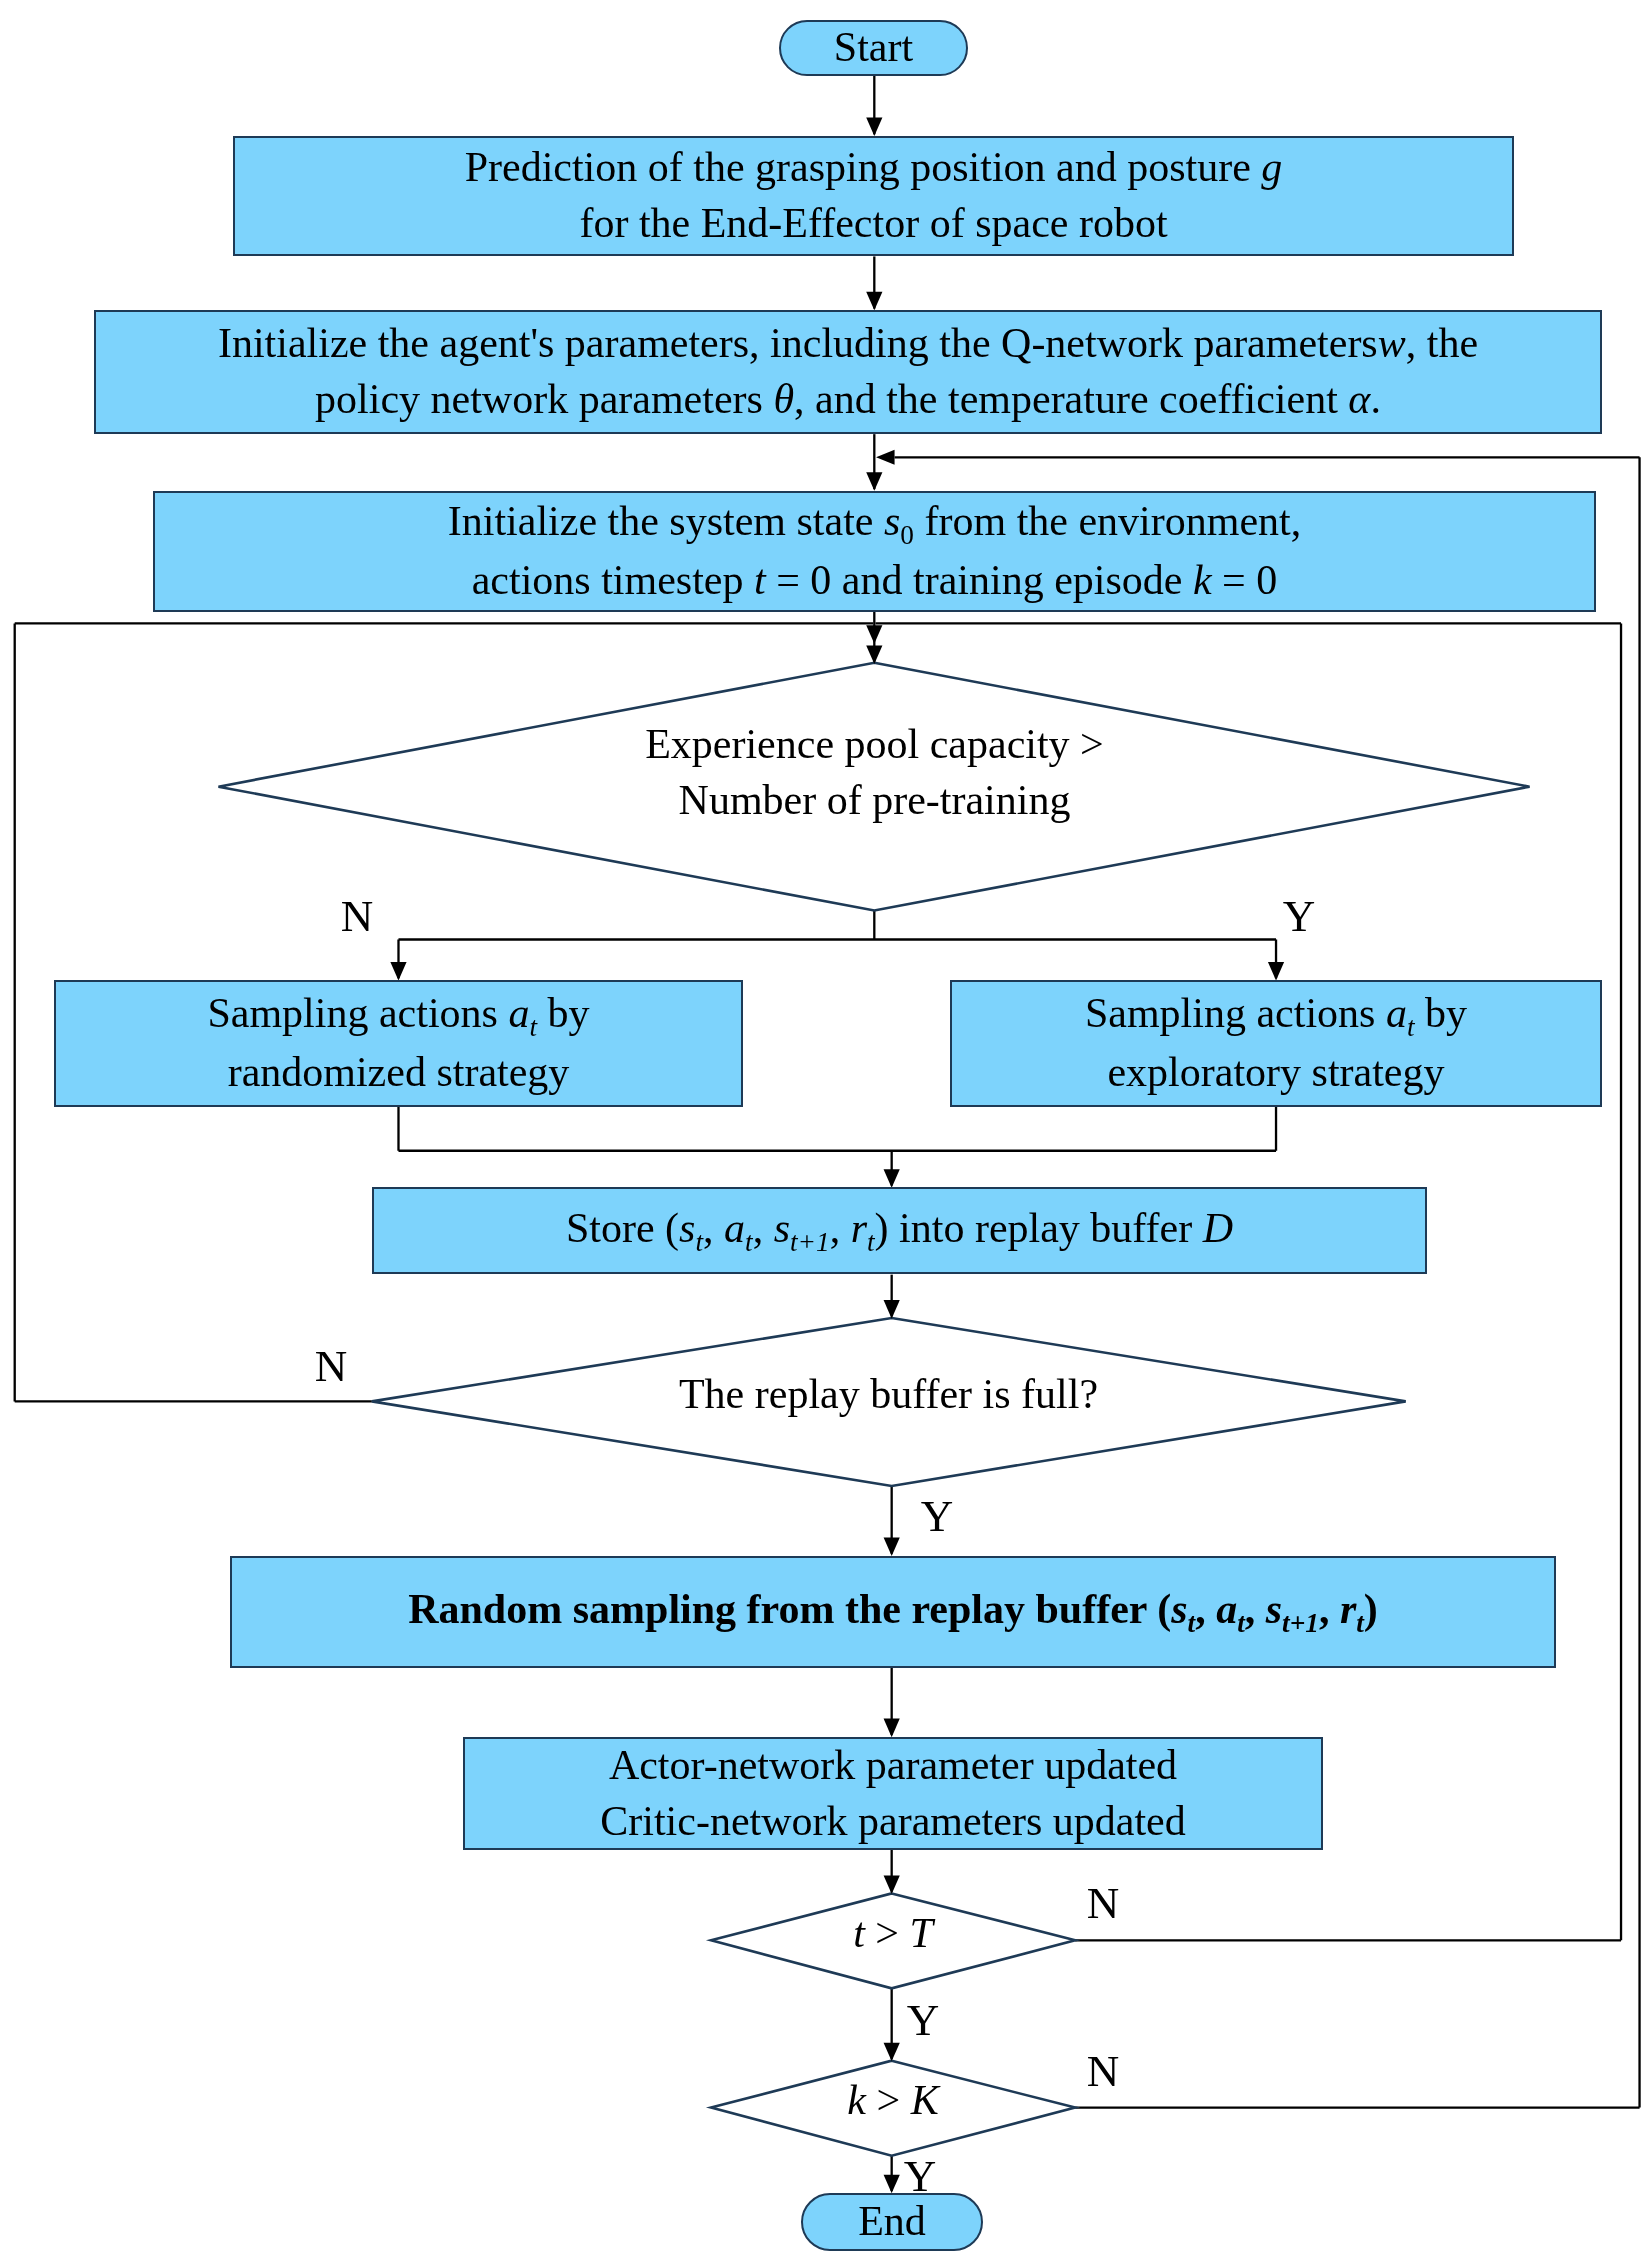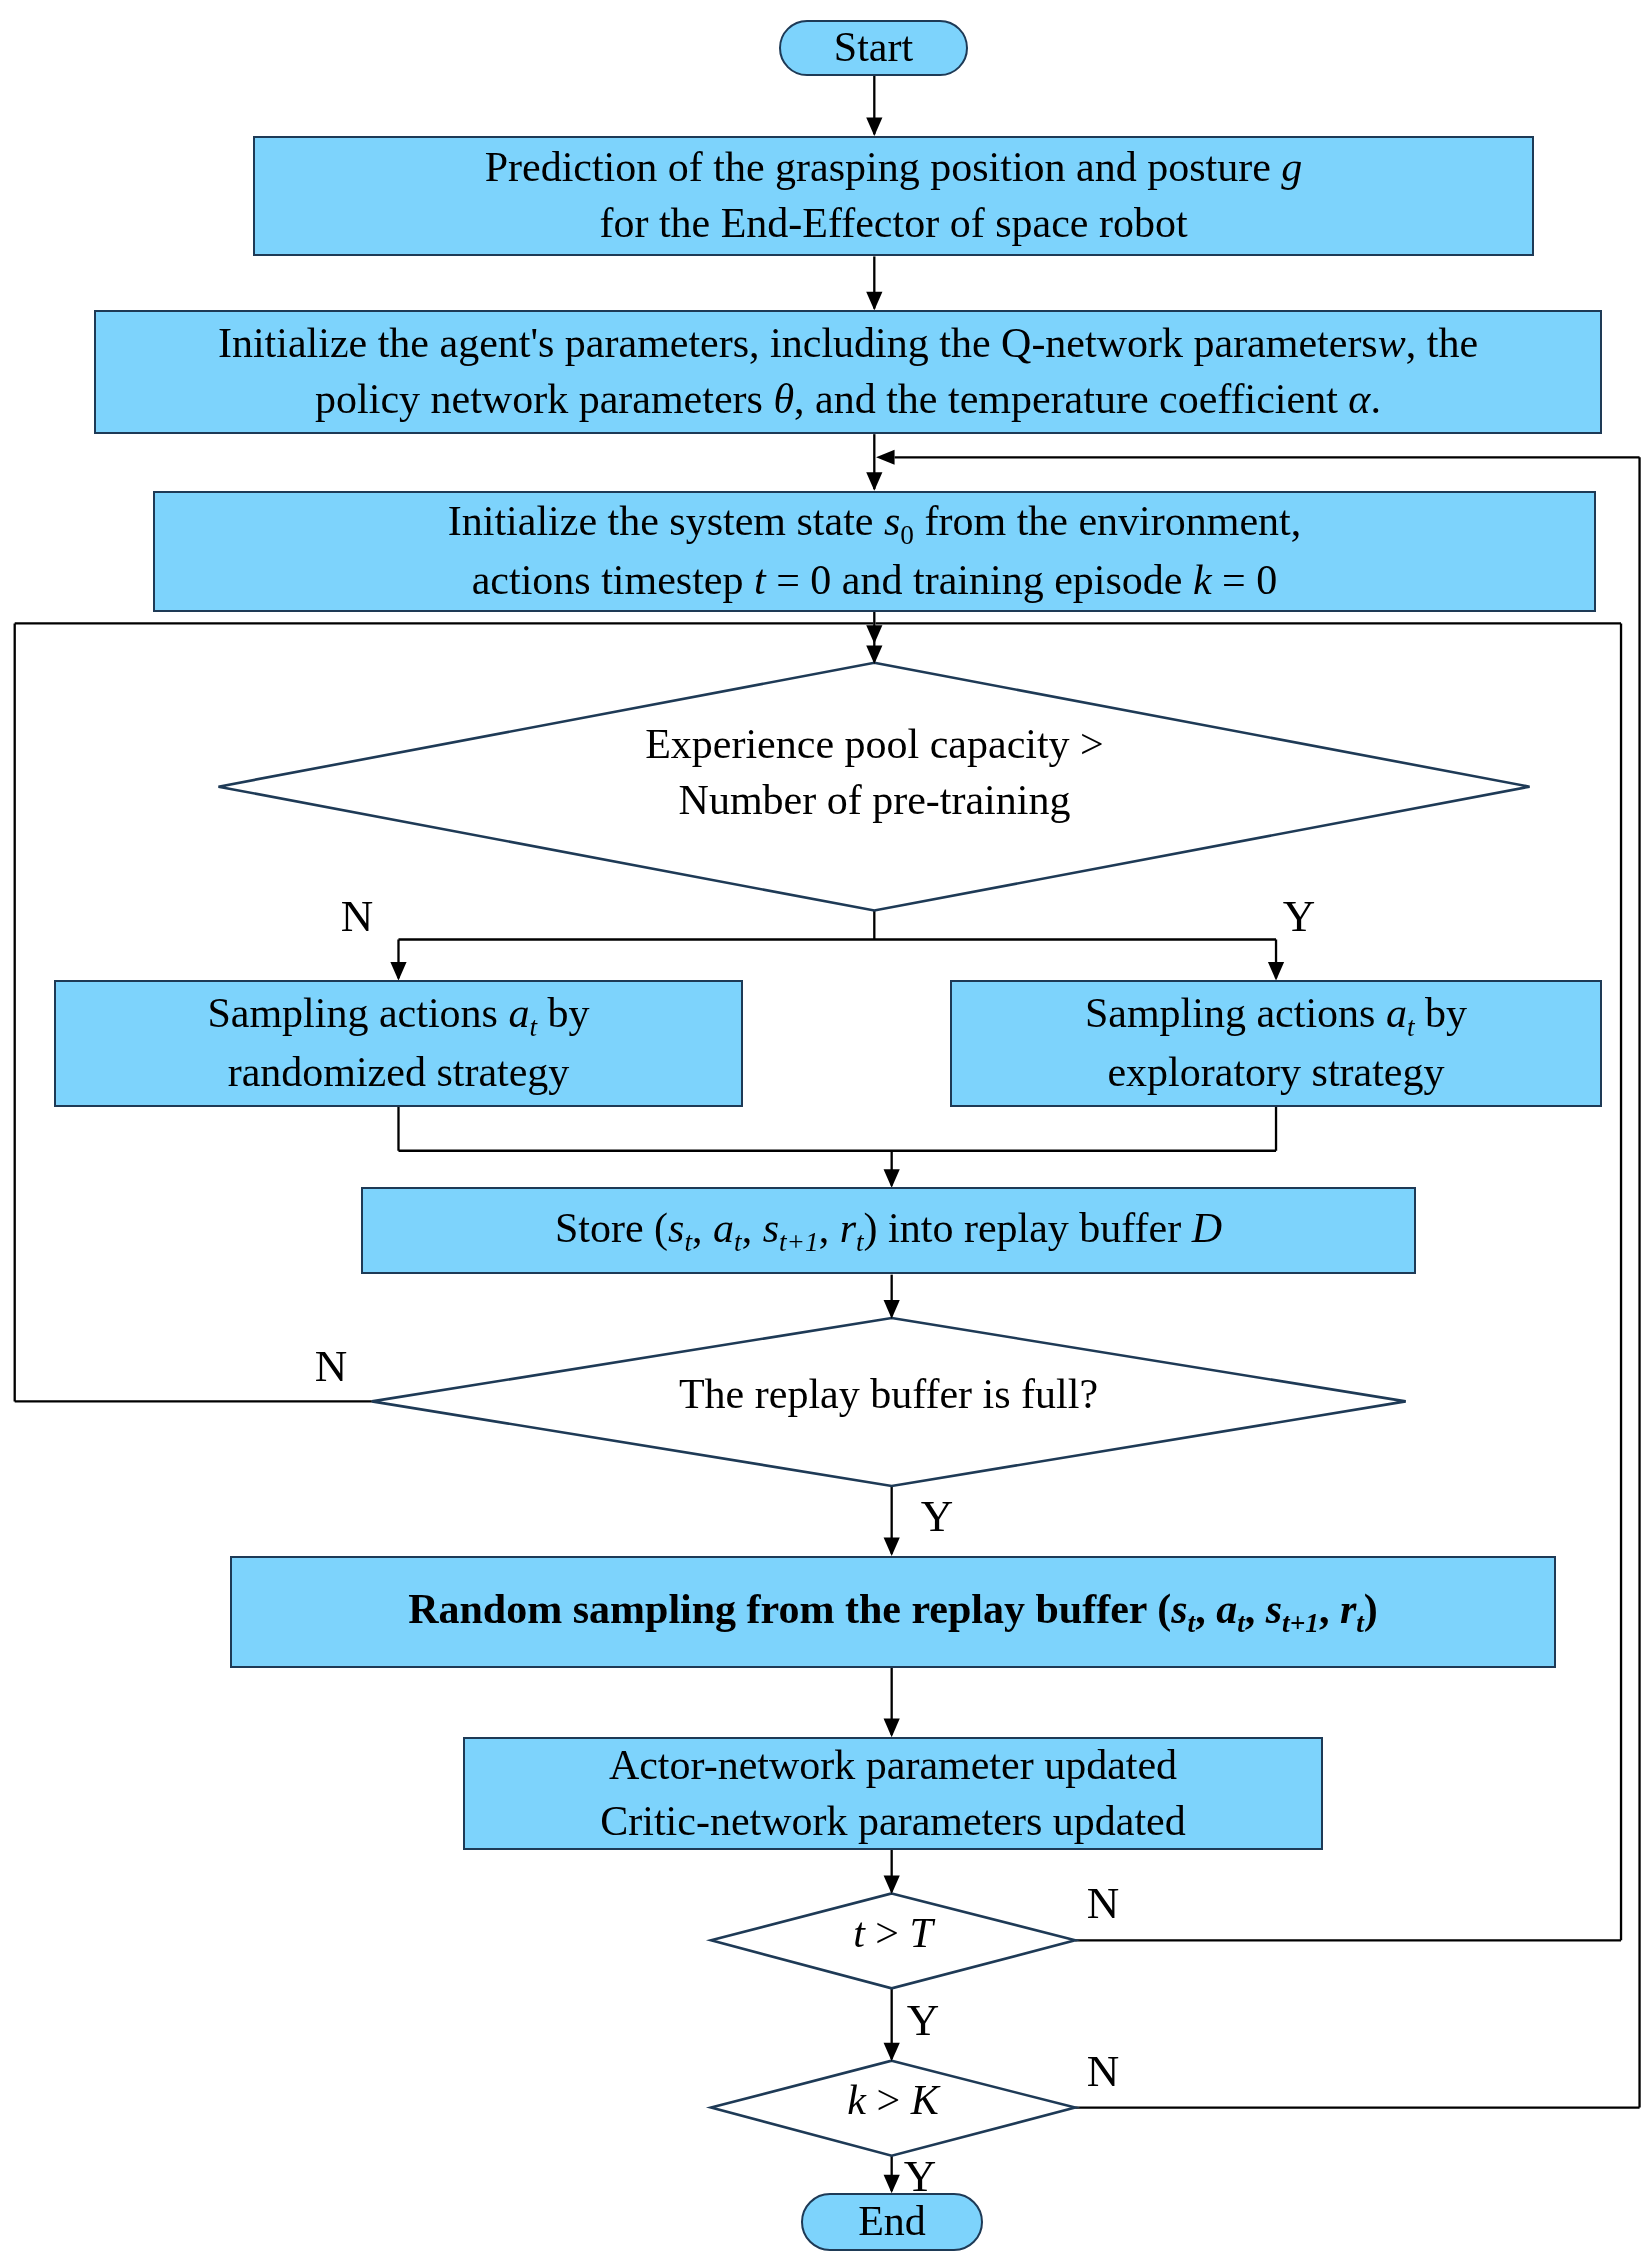--- a/index.html
+++ b/index.html
@@ -96,21 +96,21 @@
       <path d="M1526 3240 L1554 3240 L1540 3272 Z"></path>
       <path d="M1526 3529 L1554 3529 L1540 3561 Z"></path>
       <path d="M1526 3757 L1554 3757 L1540 3789 Z"></path>
     </g>
   </svg>
 
   <div class="terminal" style="left:779px; top:19.7px; width:189px; height:56px;">
     <div class="tline">Start</div>
   </div>
 
-  <div class="box" style="left:233px; top:136px; width:1281px; height:120px;margin-left:20px;">
+  <div class="box" style="left:233px; top:136px; width:1281px; height:120px;">
     <div class="tline"><span>Prediction of the grasping position and posture </span><span class="it">g</span></div>
     <div class="tline">for the End-Effector of space robot</div>
   </div>
 
   <div class="box" style="left:94px; top:310px; width:1508px; height:124px;">
     <div class="tline"><span>Initialize the agent's parameters, including the Q-network parameters</span><span class="it">w</span><span>, the</span></div>
     <div class="tline"><span>policy network parameters </span><span class="it">θ</span><span>, and the temperature coefficient </span><span class="it">α</span><span>.</span></div>
   </div>
 
   <div class="box" style="left:153px; top:491px; width:1443px; height:121px;">
@@ -121,21 +121,21 @@
   <div class="box" style="left:54px; top:980px; width:689px; height:127px;">
     <div class="tline"><span>Sampling actions </span><span class="it">a</span><sub class="it">t</sub><span> by</span></div>
     <div class="tline">randomized strategy</div>
   </div>
 
   <div class="box" style="left:950px; top:980px; width:652px; height:127px;">
     <div class="tline"><span>Sampling actions </span><span class="it">a</span><sub class="it">t</sub><span> by</span></div>
     <div class="tline">exploratory strategy</div>
   </div>
 
-  <div class="box" style="left:361px; top:1187px; width:1055px; height:87px;">
+  <div class="box" style="left:372px; top:1187px; width:1055px; height:87px;">
     <div class="tline"><span>Store (</span><span class="it">s</span><sub class="it">t</sub><span>, </span><span class="it">a</span><sub class="it">t</sub><span>, </span><span class="it">s</span><sub class="it">t+1</sub><span>, </span><span class="it">r</span><sub class="it">t</sub><span>) into replay buffer </span><span class="it">D</span></div>
   </div>
 
   <div class="box" style="left:230px; top:1556px; width:1326px; height:112px;font-weight:bold;">
     <div class="tline"><span>Random sampling from the replay buffer (</span><span class="it">s</span><sub class="it">t</sub><span>, </span><span class="it">a</span><sub class="it">t</sub><span>, </span><span class="it">s</span><sub class="it">t+1</sub><span>, </span><span class="it">r</span><sub class="it">t</sub><span>)</span></div>
   </div>
 
   <div class="box" style="left:463px; top:1737px; width:860px; height:113px;">
     <div class="tline">Actor-network parameter updated</div>
     <div class="tline">Critic-network parameters updated</div>

